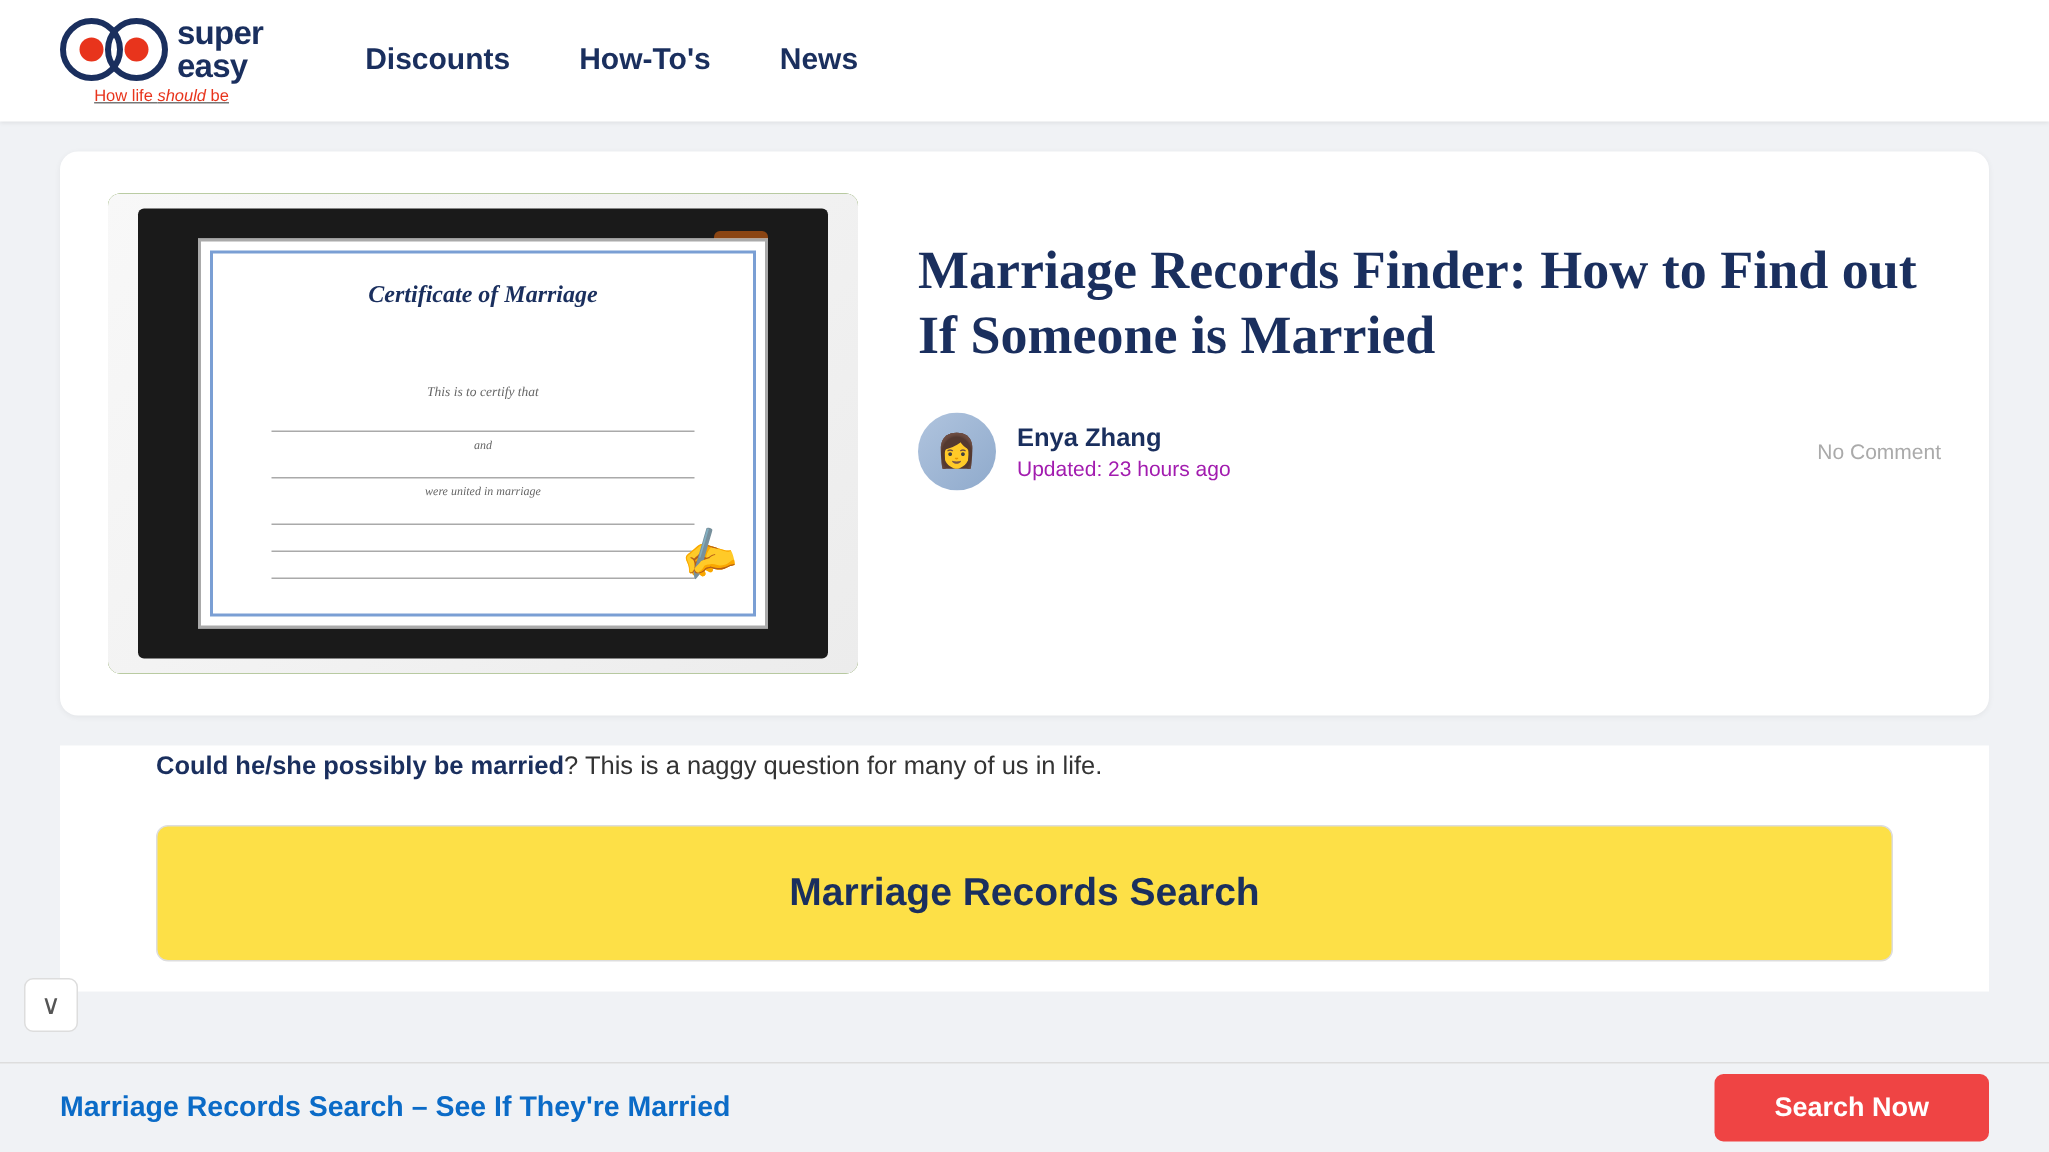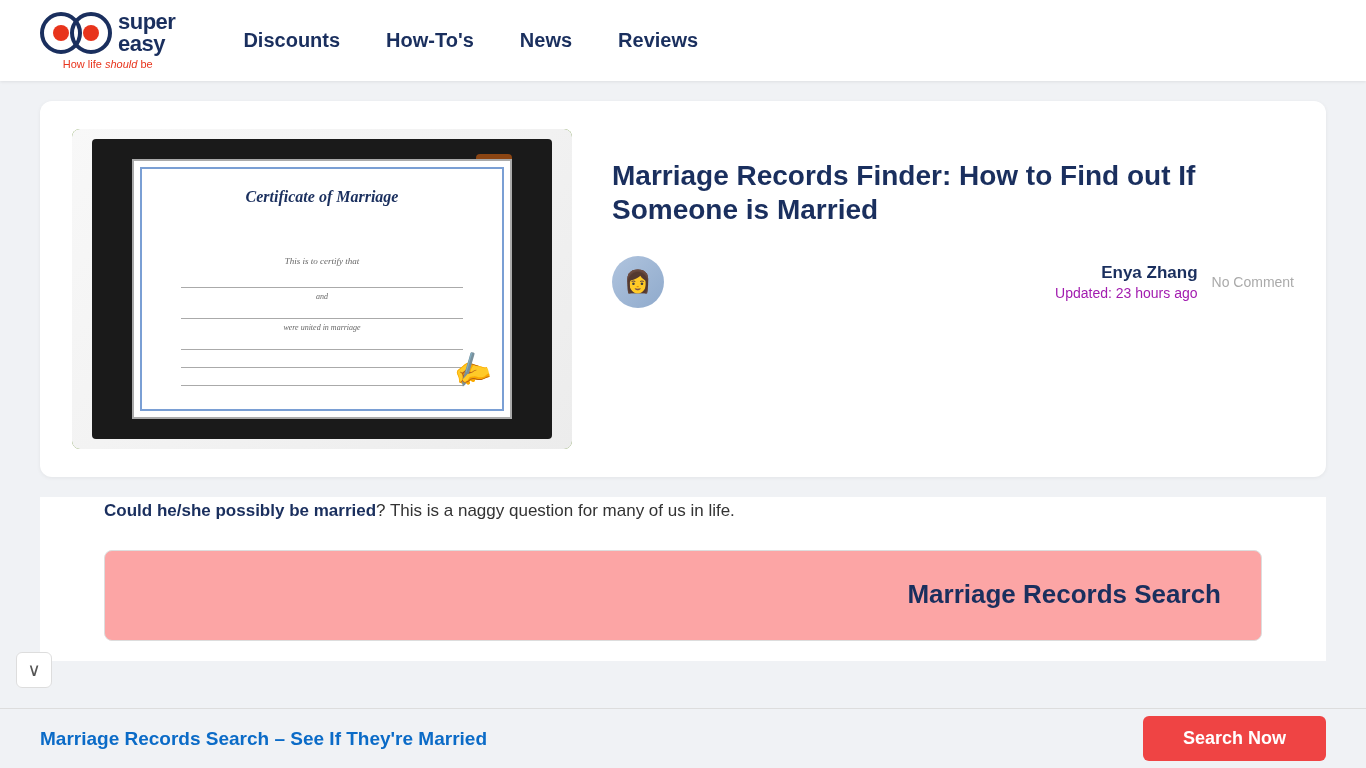--- a/index.html
+++ b/index.html
@@ -65,20 +65,21 @@
       font-weight: 900;
       color: #1a2f5e;
       line-height: 1;
       letter-spacing: -0.5px;
     }
     .logo-tagline {
       font-size: 11px;
       color: #777;
       margin-top: 3px;
       text-align: center;
+      text-decoration: underline;
     }
     .logo-tagline span { color: #e8341c; }
 
     nav.main-nav {
       display: flex;
       align-items: center;
       gap: 10px;
       flex: 1;
     }
     nav.main-nav a {
@@ -218,25 +219,26 @@
       height: 20px;
       border-radius: 50%;
       background: #c4a050;
     }
 
     .article-info {
       flex: 1;
       padding-top: 30px;
     }
     .article-title {
-      font-size: 28px;
+      font-size: 36px;
       font-weight: 900;
       color: #1a2f5e;
       line-height: 1.2;
       margin-bottom: 30px;
+      font-family: Liberation Serif, serif;
     }
     .author-row {
       display: flex;
       align-items: center;
       gap: 14px;
     }
     .author-avatar {
       width: 52px;
       height: 52px;
       border-radius: 50%;
@@ -250,21 +252,20 @@
       width: 100%;
       height: 100%;
       background: linear-gradient(135deg, #b0c4de, #8faacc);
       display: flex;
       align-items: center;
       justify-content: center;
       font-size: 22px;
     }
     .author-details {
       flex: 1;
-      text-align: right;
     }
     .author-name {
       font-size: 17px;
       font-weight: 700;
       color: #1a2f5e;
       display: block;
     }
     .updated-text {
       font-size: 14px;
       color: #a21caf;
@@ -292,23 +293,23 @@
     .article-intro strong {
       font-weight: 800;
       color: #1a2f5e;
     }
 
     
     .search-widget {
       border: 1.5px solid #ddd;
       border-radius: 8px;
       padding: 28px 40px 20px;
-      text-align: right;
+      text-align: center;
       margin: 0 32px;
-      background: #fca5a5;
+      background: #fde047;
     }
     .search-widget-title {
       font-size: 26px;
       font-weight: 900;
       color: #1a2f5e;
       margin-bottom: 10px;
     }
 
     
     .bottom-banner {
@@ -380,21 +381,20 @@
     </div>
     <div class="logo-tagline">
       <span>How life </span><span style="font-style:italic;">should</span><span> be</span>
     </div>
   </a>
 
   <nav class="main-nav">
     <a href="#">Discounts</a>
     <a href="#">How-To's</a>
     <a href="#">News</a>
-    <a href="#">Reviews</a>
   </nav>
 
 </header>
 
 <main>
   <div class="article-card">
 
     <div class="article-image">
       <div class="cert-image">
         <div class="cert-folder">

